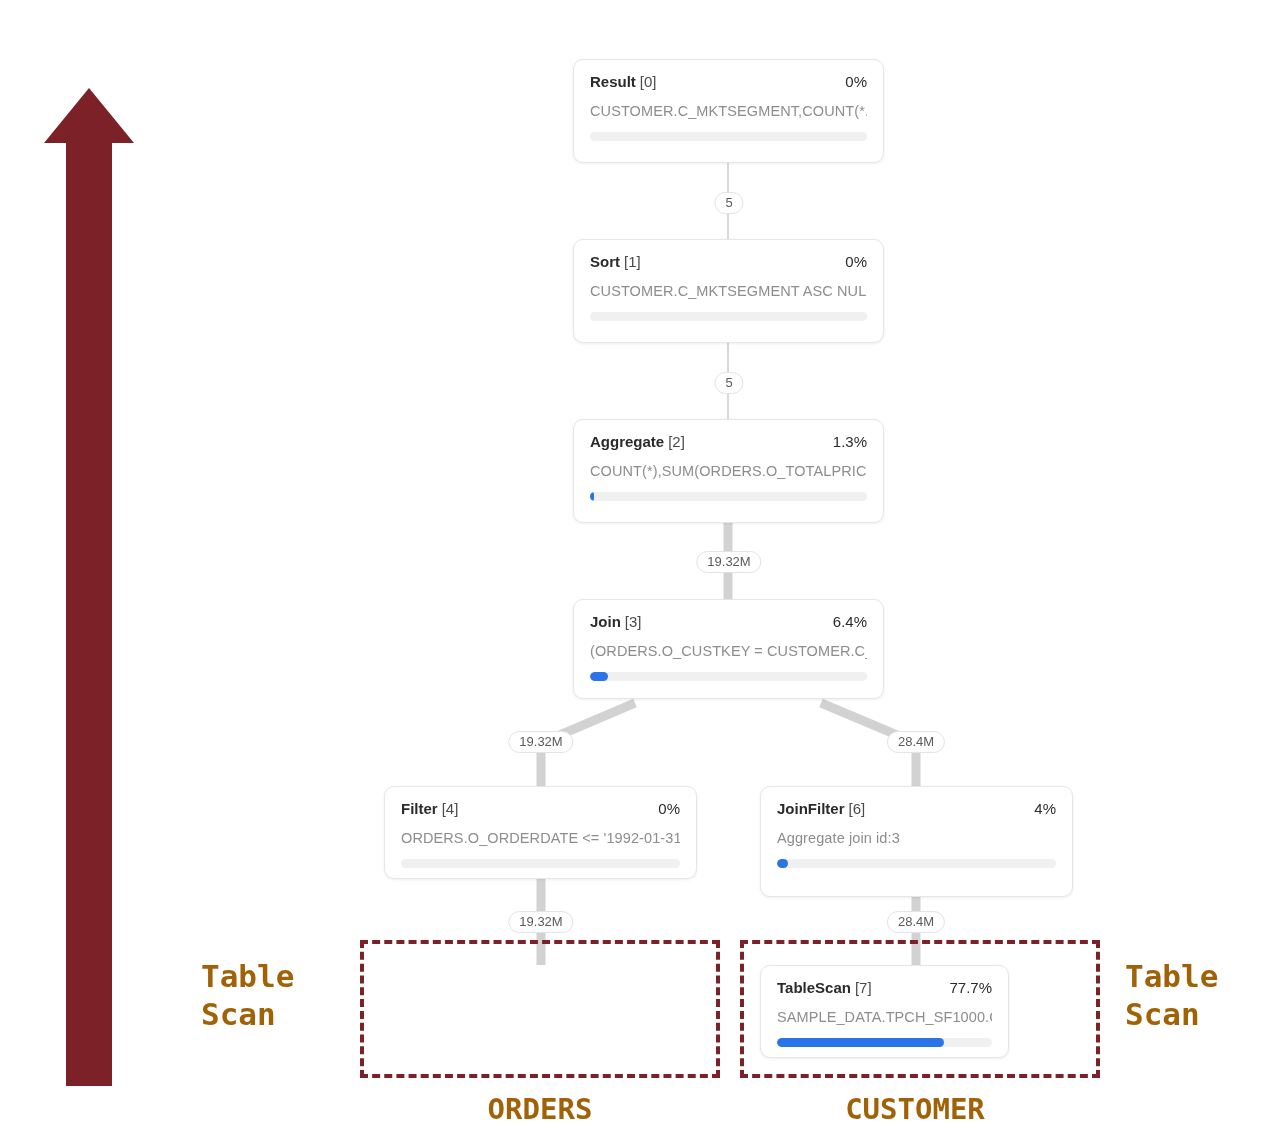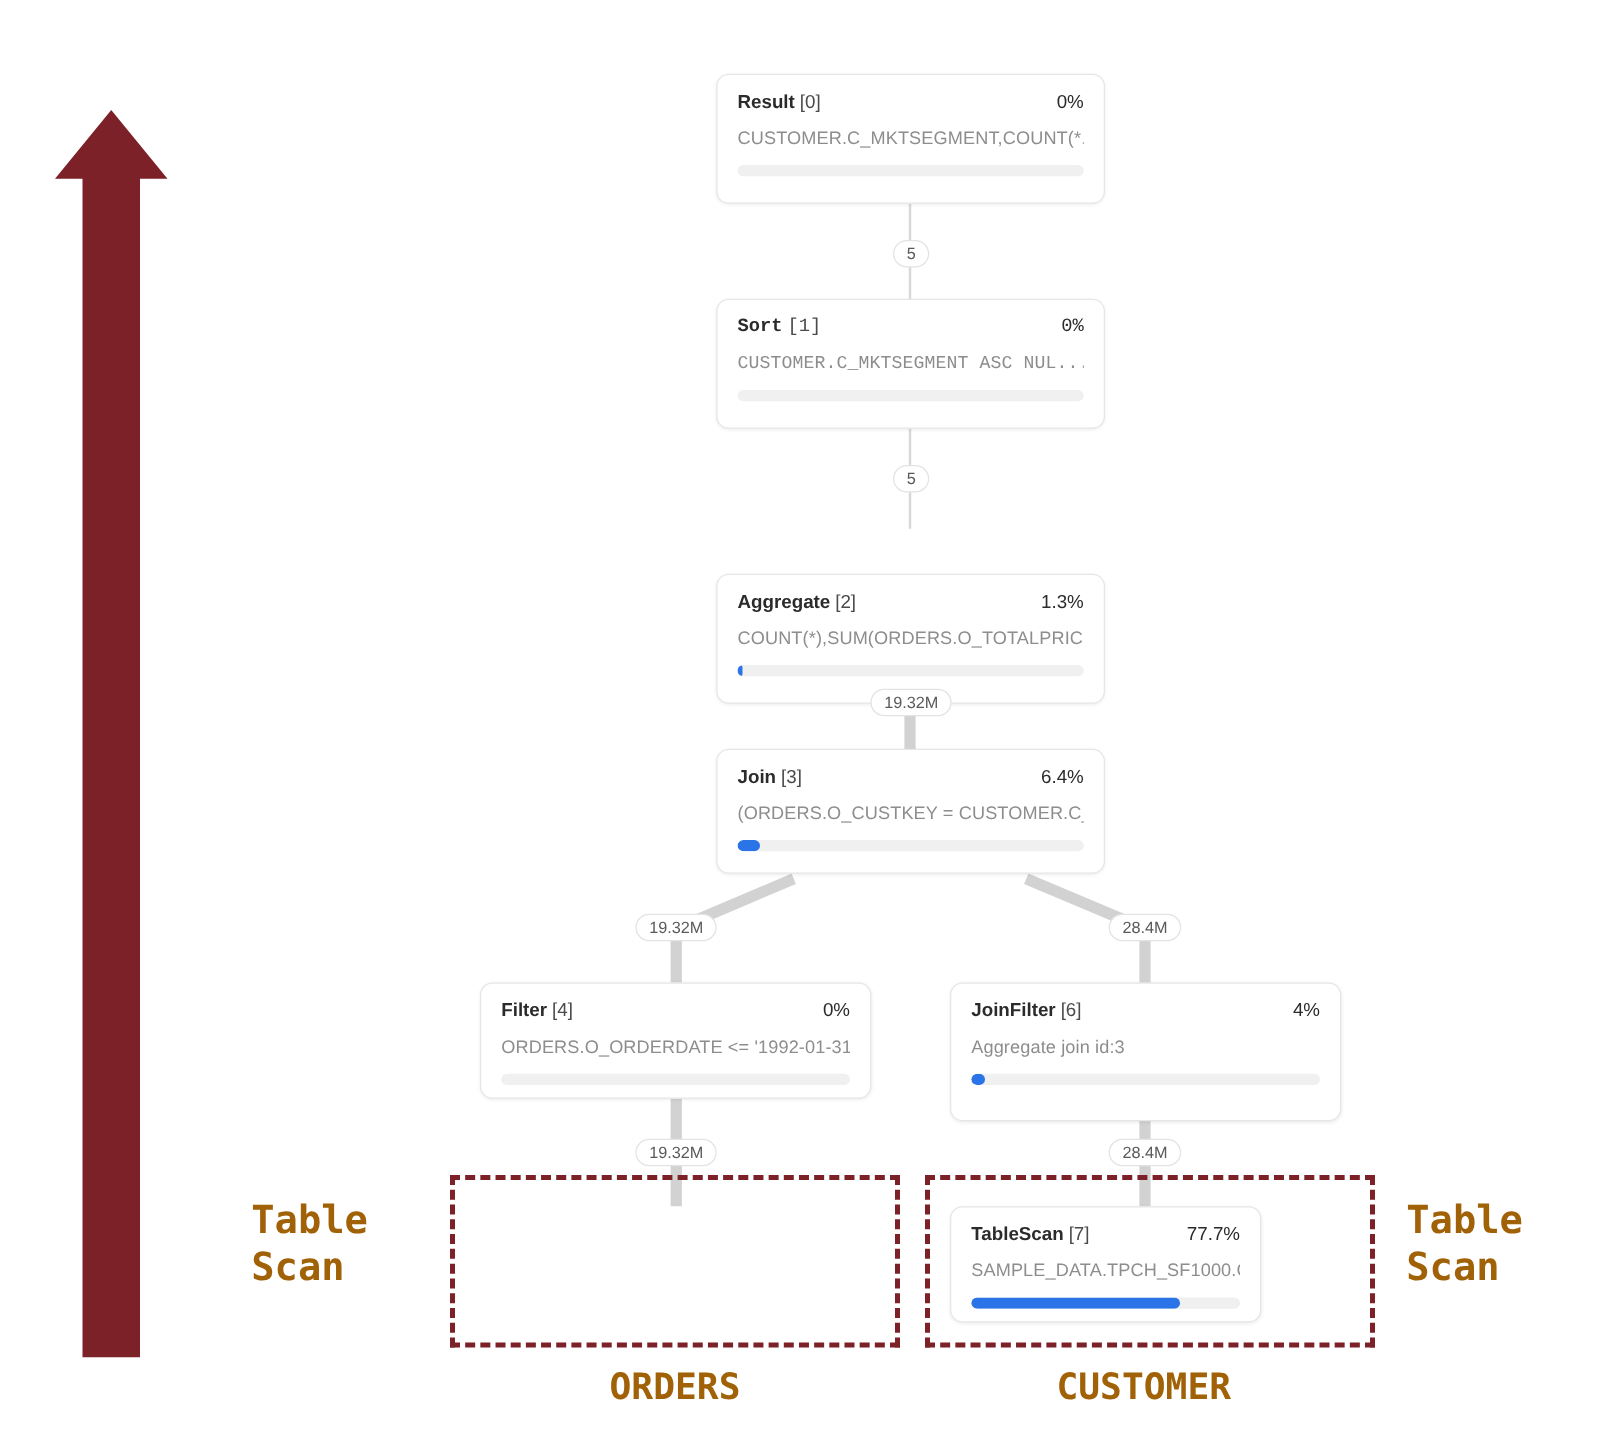--- a/index.html
+++ b/index.html
@@ -169,34 +169,34 @@
         <span class="nm">Result</span><span class="idx">[0]</span>
       </div>
       <div class="node-pct">0%</div>
     </div>
     <div class="node-detail">CUSTOMER.C_MKTSEGMENT,COUNT(*...</div>
     <div class="bar-track">
       <div class="bar-fill" style="width:0%"></div>
     </div>
   </div>
 
-  <div class="node" style="left:573px; top:239px; width:311px; height:104px;font-family:Liberation Mono, monospace;">
+  <div class="node" style="left:573px; top:239px; width:311px; height:104px;">
     <div class="node-head">
       <div class="node-title">
         <span class="nm">Sort</span><span class="idx">[1]</span>
       </div>
       <div class="node-pct">0%</div>
     </div>
     <div class="node-detail">CUSTOMER.C_MKTSEGMENT ASC NUL...</div>
     <div class="bar-track">
       <div class="bar-fill" style="width:0%"></div>
     </div>
   </div>
 
-  <div class="node" style="left:573px; top:419px; width:311px; height:104px;margin-top:40px;">
+  <div class="node" style="left:573px; top:419px; width:311px; height:104px;">
     <div class="node-head">
       <div class="node-title">
         <span class="nm">Aggregate</span><span class="idx">[2]</span>
       </div>
       <div class="node-pct">1.3%</div>
     </div>
     <div class="node-detail">COUNT(*),SUM(ORDERS.O_TOTALPRICE)</div>
     <div class="bar-track">
       <div class="bar-fill" style="width:1.3%"></div>
     </div>

